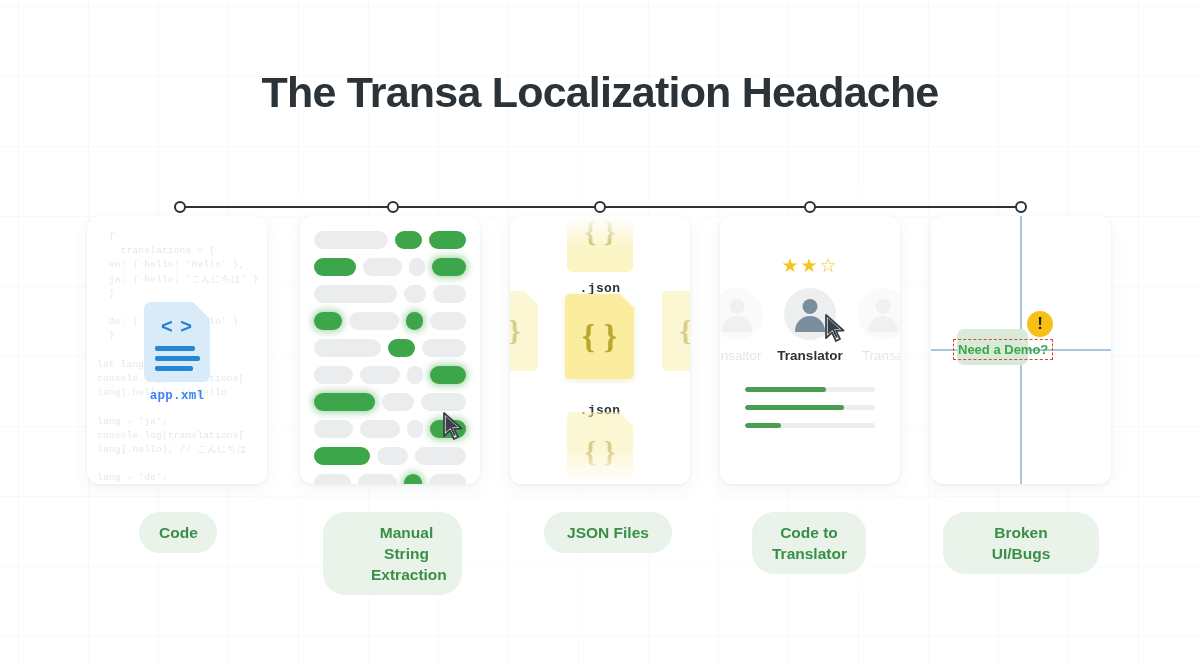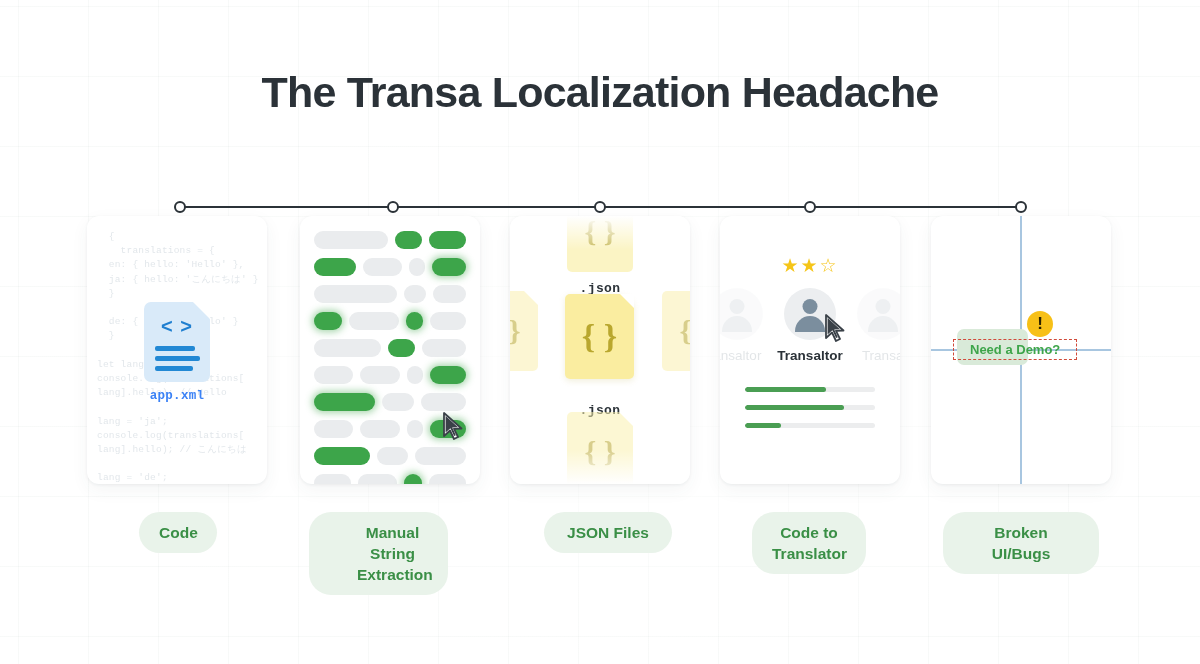--- a/index.html
+++ b/index.html
@@ -302,21 +302,21 @@
     background: #d9ead9;
     border-radius: 7px;
   }
   .broken-text {
     position: absolute;
     left: 22px; top: 123px;
     font-size: 13px;
     font-weight: 600;
     color: #3da54a;
     white-space: nowrap;
-    padding: 2px 16px;
+    padding: 2px 4px;
     border: 1.4px dashed #d04a3a;
     line-height: 15px;
   }
   .warn-badge {
     position: absolute;
     left: 96px; top: 95px;
     width: 26px; height: 26px;
     border-radius: 50%;
     background: #f7c017;
     color: #2b2200;
@@ -343,21 +343,21 @@
     background: #e9f3ea;
     border-radius: 22px;
     color: #3a8f46;
     font-size: 15.5px;
     font-weight: 600;
     text-align: center;
     padding: 10px 20px;
     line-height: 21px;
   }
   .lp1 { left: 139px; width: 78px; }
-  .lp2 { left: 309px; width: 139px; padding-left: 48px; }
+  .lp2 { left: 323px; width: 139px; padding-left: 48px; }
   .lp3 { left: 544px; width: 128px; }
   .lp4 { left: 752px; width: 114px; }
   .lp5 { left: 943px; width: 156px; }
 </style>
 </head>
 <body>
 
 <div class="bg-grid"></div>
 <div class="bg-wash"></div>
 
@@ -496,21 +496,21 @@
           <div class="avatar-head"></div>
           <div class="avatar-body"></div>
         </div>
         <div class="avatar-name">ansaltor</div>
       </div>
       <div class="avatar-col center">
         <div class="avatar-circle">
           <div class="avatar-head"></div>
           <div class="avatar-body"></div>
         </div>
-        <div class="avatar-name">Transaltor</div>
+        <div class="avatar-name">Translator</div>
       </div>
       <div class="avatar-col side">
         <div class="avatar-circle">
           <div class="avatar-head"></div>
           <div class="avatar-body"></div>
         </div>
         <div class="avatar-name">Transa</div>
       </div>
     </div>
     <div class="bars" id="progress-bars">

